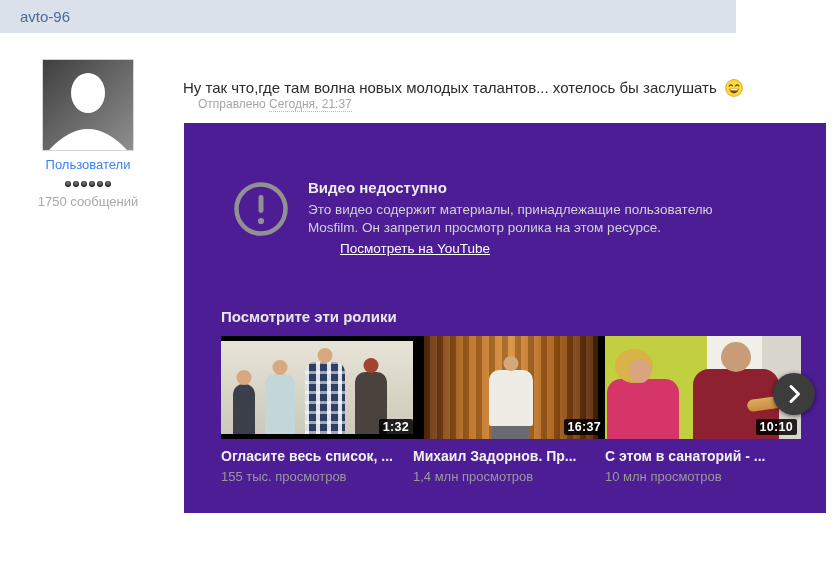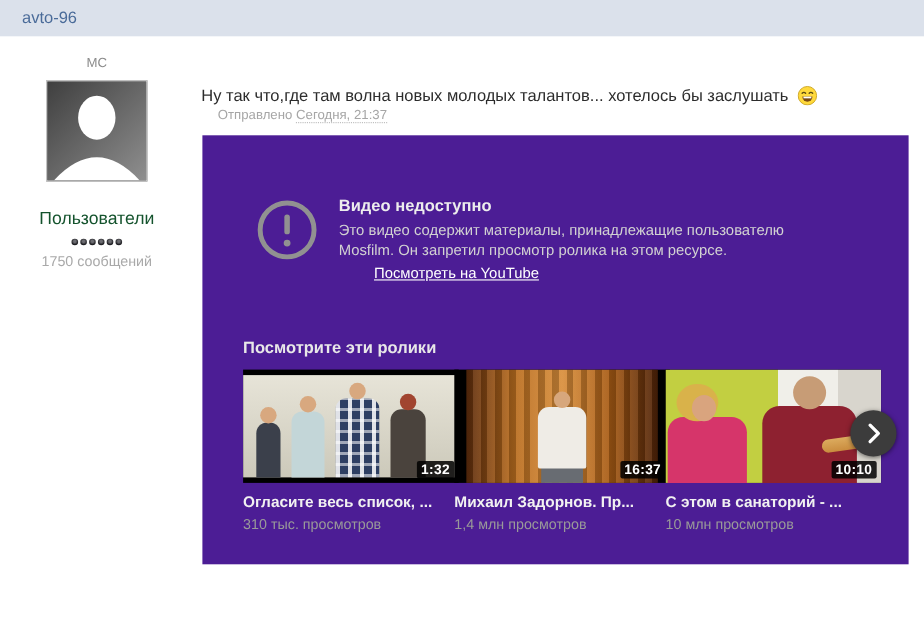--- a/index.html
+++ b/index.html
@@ -1,29 +1,29 @@
 <!DOCTYPE html>
 <html><head>
 <meta charset="utf-8">
 <style>
   html,body{margin:0;padding:0;}
   body{
     width:840px;height:564px;position:relative;background:#ffffff;
     font-family:"Liberation Sans", sans-serif;overflow:hidden;
   }
   
-  .topbar{position:absolute;left:0;top:0;width:840px;height:33px;background:#dbe1eb;}
+  .topbar{position:absolute;left:0;top:0;width:736px;height:33px;background:#dbe1eb;}
   .topbar .username{position:absolute;left:20px;top:8px;font-size:15px;color:#4a6b99;text-decoration:none;cursor:pointer;}
 
   
   .user-panel{position:absolute;left:20px;top:50px;width:136px;text-align:center;}
   .member-title{font-size:12px;color:#8b8b8b;}
   .avatar{width:90px;height:90px;margin:9px auto 0;border:1px solid #d6d6d6;background:#555;overflow:hidden;cursor:pointer;}
   .avatar svg{display:block;}
-  .group{margin-top:26px;font-size:16px;color:#14532d;}
+  .group{margin-top:6px;font-size:13px;color:#3b82f6;}
   .pips{margin-top:6px;line-height:8px;}
   .pip{display:inline-block;width:6px;height:6px;margin:0 1px;border-radius:50%;
        background:radial-gradient(circle at 50% 40%, #6d6d72 0 22%, #1f1f23 62%);}
   .post-count{margin-top:7px;font-size:13px;color:#a9a9a9;}
 
   
   .post-meta{position:absolute;left:198px;top:53px;font-size:12px;color:#a6a6a6;margin-top:44px;}
   .sent-time{border-bottom:1px dotted #b8b8b8;cursor:pointer;}
   .message{position:absolute;left:183px;top:77px;font-size:15px;color:#2c2c2c;line-height:22px;}
   .smiley{display:inline-block;vertical-align:-4px;margin-left:4px;}
@@ -87,21 +87,20 @@
   .next-btn svg{display:block;margin:8px auto 0;}
 </style>
 </head>
 <body>
 
 <div class="topbar">
   <a class="username">avto-96</a>
 </div>
 
 <div class="user-panel">
-  <div class="member-title">МС</div>
   <div class="avatar">
     <svg width="90" height="90" viewBox="0 0 90 90">
       <defs>
         <linearGradient id="avbg" x1="0" y1="0" x2="1" y2="1">
           <stop offset="0" stop-color="#3f3f3f"></stop>
             <stop offset="1" stop-color="#8f8f8f"></stop>
         </linearGradient>
       </defs>
       <rect width="90" height="90" fill="url(#avbg)"></rect>
       <ellipse cx="45" cy="33" rx="17" ry="20" fill="#ffffff"></ellipse>
@@ -158,21 +157,21 @@
       <div class="thumb">
         <div class="t1-scene">
           <div class="fig t1-p1"></div>
           <div class="fig t1-p2"></div>
           <div class="fig t1-p3"></div>
           <div class="fig t1-p4"></div>
         </div>
         <span class="duration">1:32</span>
       </div>
       <div class="card-title">Огласите весь список, ...</div>
-      <div class="card-views">310 тыс. просмотров</div>
+      <div class="card-views">155 тыс. просмотров</div>
     </div>
 
     <div class="card">
       <div class="thumb">
         <div class="t2-stage">
           <div class="t2-mic"></div>
           <div class="t2-pants"></div>
           <div class="t2-man"></div>
         </div>
         <span class="duration">16:37</span>

